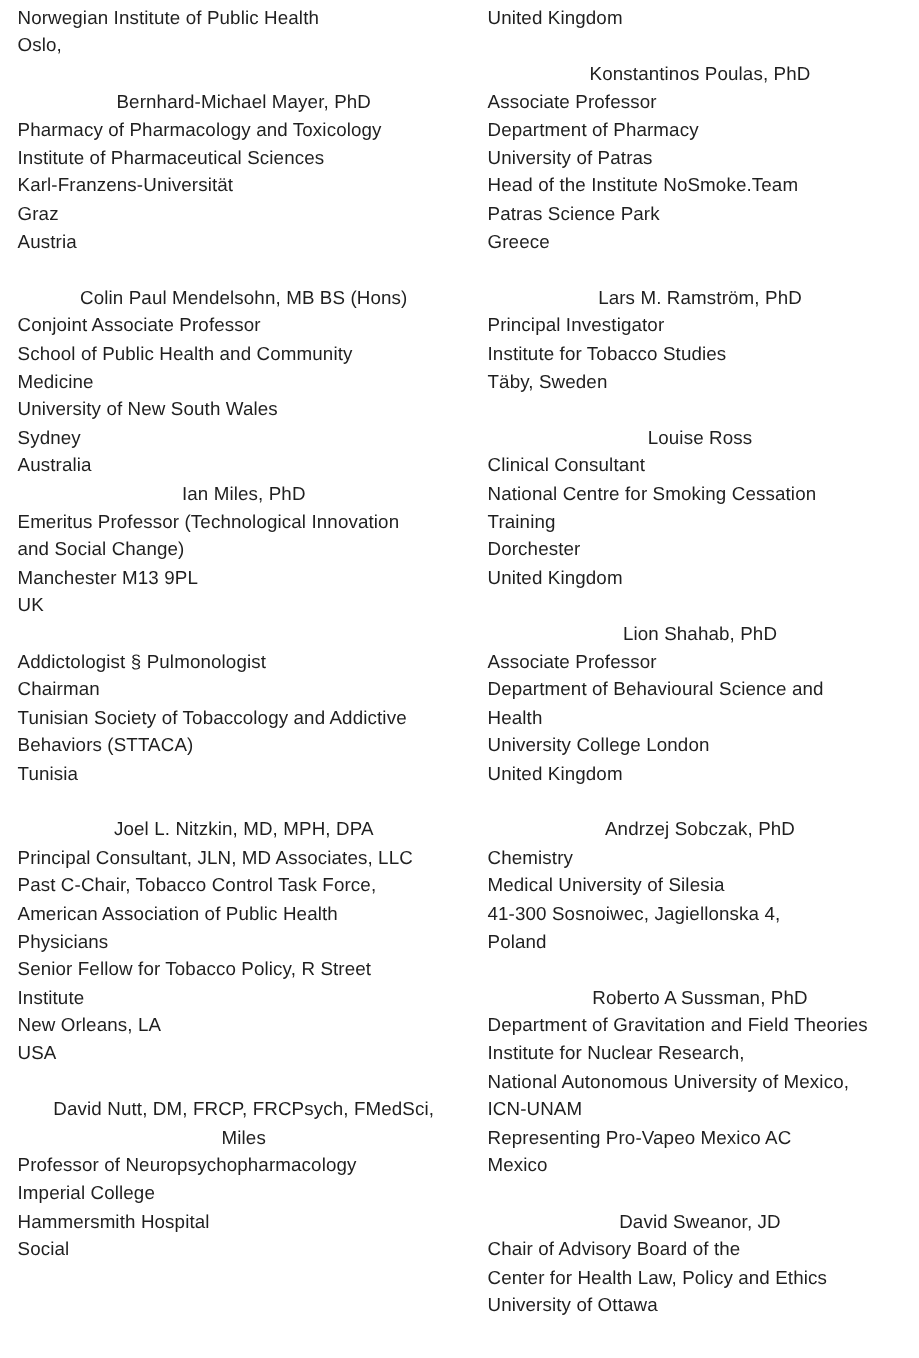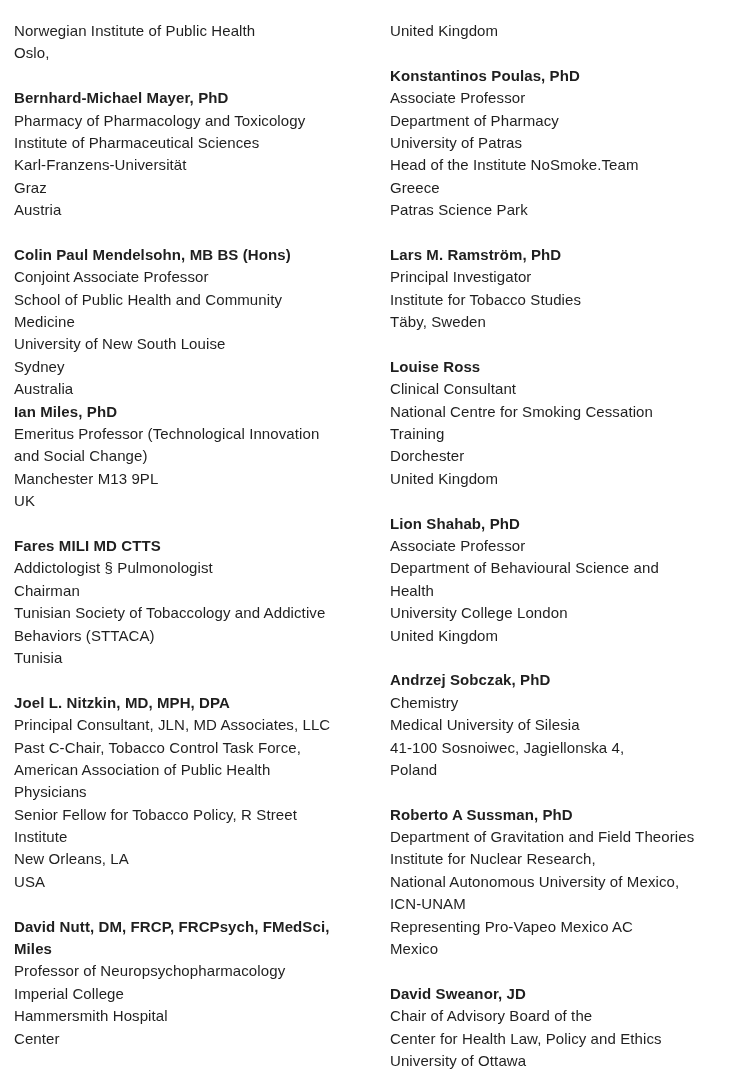--- a/index.html
+++ b/index.html
@@ -11,62 +11,61 @@
     position: relative;
     width: 735px;
     height: 1086px;
     background: #ffffff;
     overflow: hidden;
     font-family: "Liberation Sans", sans-serif;
     color: #1f1f1f;
   }
   .column {
     position: absolute;
-    top: 20px;
+    top: 4px;
   }
   .col-left  { left: 14px;  width: 362px; }
   .col-right { left: 390px; width: 340px; }
   .line {
     height: 22.4px;
     line-height: 22.4px;
     font-size: 15px;
     white-space: nowrap;
     letter-spacing: 0.1px;
   }
-  .line.bold { font-weight: 700; }
+  .line.bold { font-weight: 400; text-align: center; }
 </style>
 </head>
 <body>
 
 <div class="page">
   <div class="column col-left">
       <div class="line">Norwegian Institute of Public Health</div>
       <div class="line">Oslo,</div>
       <div class="line"></div>
       <div class="line bold">Bernhard-Michael Mayer, PhD</div>
       <div class="line">Pharmacy of Pharmacology and Toxicology</div>
       <div class="line">Institute of Pharmaceutical Sciences</div>
       <div class="line">Karl-Franzens-Universität</div>
       <div class="line">Graz</div>
       <div class="line">Austria</div>
       <div class="line"></div>
       <div class="line bold">Colin Paul Mendelsohn, MB BS (Hons)</div>
       <div class="line">Conjoint Associate Professor</div>
       <div class="line">School of Public Health and Community</div>
       <div class="line">Medicine</div>
-      <div class="line">University of New South Louise</div>
+      <div class="line">University of New South Wales</div>
       <div class="line">Sydney</div>
       <div class="line">Australia</div>
       <div class="line bold">Ian Miles, PhD</div>
       <div class="line">Emeritus Professor (Technological Innovation</div>
       <div class="line">and Social Change)</div>
       <div class="line">Manchester M13 9PL</div>
       <div class="line">UK</div>
       <div class="line"></div>
-      <div class="line bold">Fares MILI MD CTTS</div>
       <div class="line">Addictologist § Pulmonologist</div>
       <div class="line">Chairman</div>
       <div class="line">Tunisian Society of Tobaccology and Addictive</div>
       <div class="line">Behaviors (STTACA)</div>
       <div class="line">Tunisia</div>
       <div class="line"></div>
       <div class="line bold">Joel L. Nitzkin, MD, MPH, DPA</div>
       <div class="line">Principal Consultant, JLN, MD Associates, LLC</div>
       <div class="line">Past C-Chair, Tobacco Control Task Force,</div>
       <div class="line">American Association of Public Health</div>
@@ -74,32 +73,32 @@
       <div class="line">Senior Fellow for Tobacco Policy, R Street</div>
       <div class="line">Institute</div>
       <div class="line">New Orleans, LA</div>
       <div class="line">USA</div>
       <div class="line"></div>
       <div class="line bold">David Nutt, DM, FRCP, FRCPsych, FMedSci,</div>
       <div class="line bold">Miles</div>
       <div class="line">Professor of Neuropsychopharmacology</div>
       <div class="line">Imperial College</div>
       <div class="line">Hammersmith Hospital</div>
-      <div class="line">Center</div>
+      <div class="line">Social</div>
     </div>
   <div class="column col-right">
       <div class="line">United Kingdom</div>
       <div class="line"></div>
       <div class="line bold">Konstantinos Poulas, PhD</div>
       <div class="line">Associate Professor</div>
       <div class="line">Department of Pharmacy</div>
       <div class="line">University of Patras</div>
       <div class="line">Head of the Institute NoSmoke.Team</div>
+      <div class="line">Patras Science Park</div>
       <div class="line">Greece</div>
-      <div class="line">Patras Science Park</div>
       <div class="line"></div>
       <div class="line bold">Lars M. Ramström, PhD</div>
       <div class="line">Principal Investigator</div>
       <div class="line">Institute for Tobacco Studies</div>
       <div class="line">Täby, Sweden</div>
       <div class="line"></div>
       <div class="line bold">Louise Ross</div>
       <div class="line">Clinical Consultant</div>
       <div class="line">National Centre for Smoking Cessation</div>
       <div class="line">Training</div>
@@ -109,21 +108,21 @@
       <div class="line bold">Lion Shahab, PhD</div>
       <div class="line">Associate Professor</div>
       <div class="line">Department of Behavioural Science and</div>
       <div class="line">Health</div>
       <div class="line">University College London</div>
       <div class="line">United Kingdom</div>
       <div class="line"></div>
       <div class="line bold">Andrzej Sobczak, PhD</div>
       <div class="line">Chemistry</div>
       <div class="line">Medical University of Silesia</div>
-      <div class="line">41-100 Sosnoiwec, Jagiellonska 4,</div>
+      <div class="line">41-300 Sosnoiwec, Jagiellonska 4,</div>
       <div class="line">Poland</div>
       <div class="line"></div>
       <div class="line bold">Roberto A Sussman, PhD</div>
       <div class="line">Department of Gravitation and Field Theories</div>
       <div class="line">Institute for Nuclear Research,</div>
       <div class="line">National Autonomous University of Mexico,</div>
       <div class="line">ICN-UNAM</div>
       <div class="line">Representing Pro-Vapeo Mexico AC</div>
       <div class="line">Mexico</div>
       <div class="line"></div>

